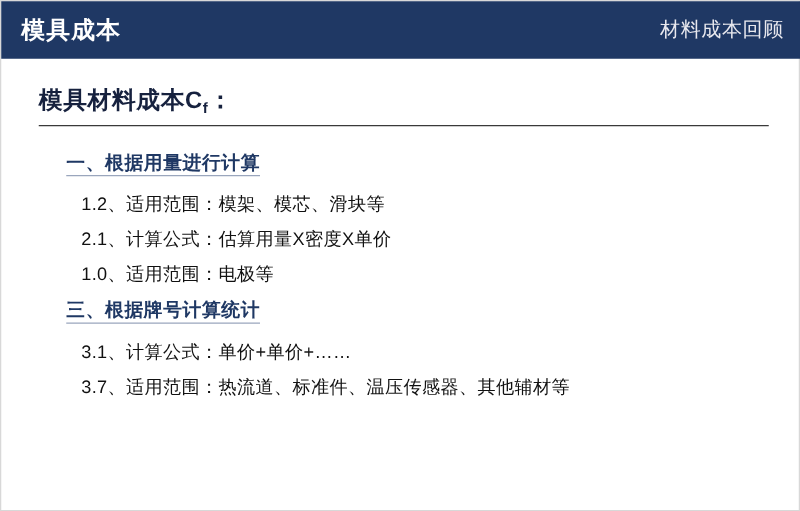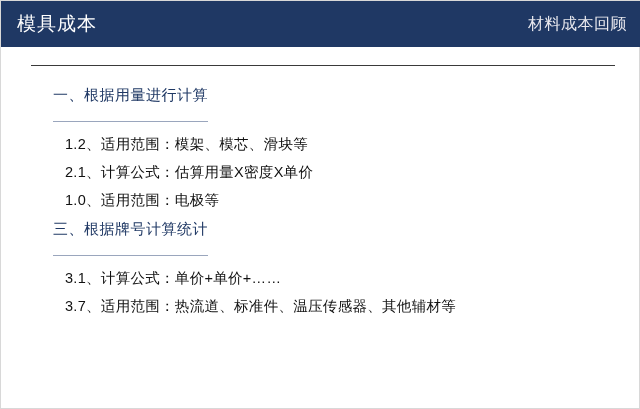--- a/index.html
+++ b/index.html
@@ -31,21 +31,21 @@
     background: #1f3864;
     display: flex;
     align-items: center;
     justify-content: space-between;
     box-sizing: border-box;
     padding: 0 14px 0 16px;
   }
   .header-title {
     color: #ffffff;
     font-size: 19px;
-    font-weight: normal;
+    font-weight: bold;
     letter-spacing: 1px;
   }
   .header-right {
     color: #e8e8ee;
     font-size: 16px;
     letter-spacing: 0.5px;
   }
   
   .content {
     position: absolute;
@@ -73,26 +73,26 @@
     width: 584px;
     height: 1px;
     background: #3a3a3a;
   }
   .section {
     margin: 0 0 0 32px;
   }
   .section-head {
     font-size: 15px;
     color: #1f3864;
-    font-weight: normal;
+    font-weight: bold;
     margin: 10px 0 4px 0;
     letter-spacing: 0.5px;
     display: inline-block;
     border-bottom: 1px solid #9aa6bd;
-    padding-bottom: 16px;
+    padding-bottom: 0;
   }
   .item {
     font-size: 14.5px;
     color: #111111;
     margin: 9px 0 0 12px;
     letter-spacing: 0.3px;
     white-space: nowrap;
   }
 </style>
 </head>
@@ -100,20 +100,23 @@
 
 <div class="slide">
 
   <div class="header">
     <div class="header-title">模具成本</div>
     <div class="header-right">材料成本回顾</div>
   </div>
 
   <div class="content">
 
+    <div class="main-title">
+      <span>模具材料成本C</span><span class="sub">f</span><span>：</span>
+    </div>
     <div class="title-rule"></div>
 
     <div class="section">
       <div class="section-head">一、根据用量进行计算</div>
       <div class="item">1.2、适用范围：模架、模芯、滑块等</div>
     </div>
 
     <div class="section">
       <div class="item">2.1、计算公式：估算用量X密度X单价</div>
       <div class="item">1.0、适用范围：电极等</div>

